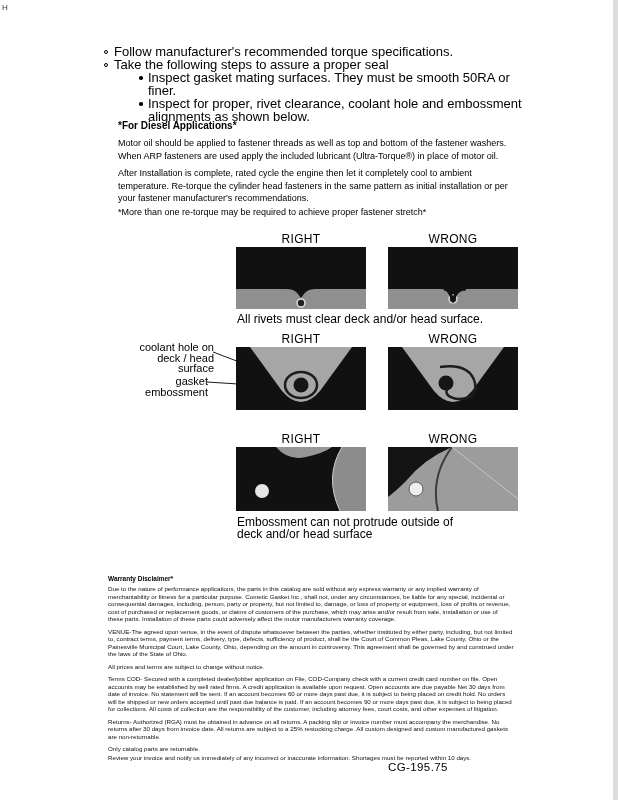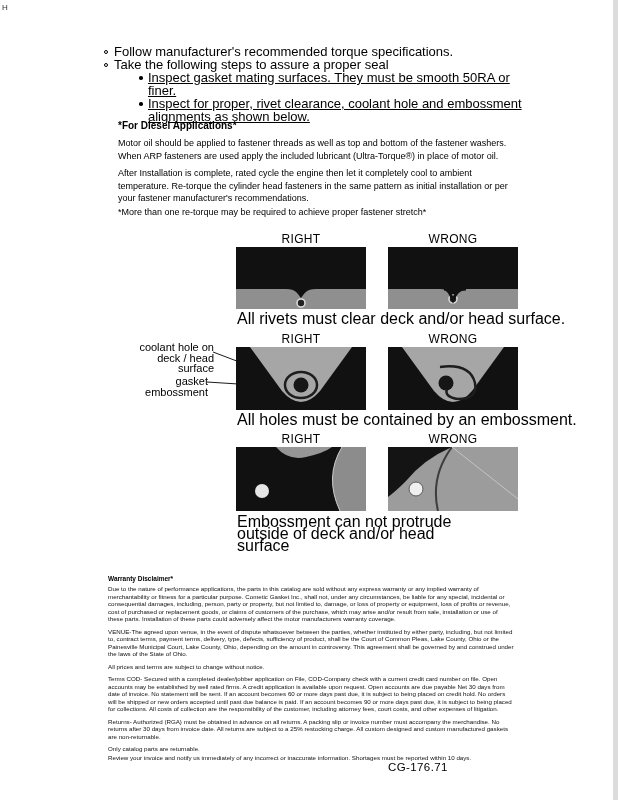--- a/index.html
+++ b/index.html
@@ -13,21 +13,21 @@
 
   .title {
     position:absolute; left:108px; top:22px;
     font-size:12.5px; font-weight:bold; text-decoration:underline;
     text-underline-offset:2px;
   }
 
   .tips { position:absolute; left:103px; top:45px; width:420px; list-style:none; font-size:13px; }
   .tips > li { position:relative; padding-left:11px; line-height:13px; }
   .subtips { list-style:none; margin-left:24px; }
-  .subtips > li { position:relative; padding-left:10px; line-height:13px;text-decoration:underline; }
+  .subtips > li { position:relative; padding-left:10px; line-height:13px; }
   .bullet-open {
     position:absolute; left:1px; top:4.5px; width:4px; height:4px;
     border:1px solid #000; border-radius:50%; display:block;
   }
   .bullet-filled {
     position:absolute; left:1px; top:5px; width:3.5px; height:3.5px;
     background:#000; border-radius:50%; display:block;
   }
 
   .diesel-heading { position:absolute; left:118px; top:120px; font-size:10px; font-weight:bold; }
@@ -39,21 +39,21 @@
   .col-label { position:absolute; width:130px; text-align:center; font-size:12px; letter-spacing:0.3px; }
   .lbl-r1 { top:232px; } .lbl-r2 { top:332px; } .lbl-r3 { top:432px; }
   .col-left { left:236px; } .col-right { left:388px; }
 
   .panel { position:absolute; width:130px; }
   .panel svg { display:block; width:100%; height:100%; }
   .row1 { top:247px; height:62px; }
   .row2 { top:347px; height:63px; }
   .row3 { top:447px; height:64px; }
 
-  .caption { position:absolute; left:237px; font-size:16px; line-height:12px; }
+  .caption { position:absolute; left:237px; font-size:12px; line-height:12px; }
   .cap1 { top:313px; }
   .cap2 { top:414px; }
   .cap3 { top:516px; width:218px; }
 
   .ann { position:absolute; font-size:11px; line-height:10.5px; text-align:right; }
   .ann-coolant { left:122px; top:342px; width:92px; }
   .ann-emboss  { left:112px; top:376px; width:96px; }
   .leader-lines { position:absolute; left:205px; top:340px; width:100px; height:60px; pointer-events:none; }
 
   .legal { position:absolute; left:108px; top:575px; width:406px; }
@@ -143,21 +143,20 @@
     </svg>
   </div>
   <div class="panel col-right row2">
     <svg viewBox="0 0 130 63">
       <rect width="130" height="63" fill="#111"></rect>
       <path d="M14,0 L116,0 L84,44 Q65,66 46,44 Z" fill="#a6a6a6"></path>
       <circle cx="58" cy="36" r="7.5" fill="#161616"></circle>
       <path d="M52,20 Q82,16 87,36 Q90,52 70,52 Q56,50 59,42" fill="none" stroke="#1d1d1d" stroke-width="2.5"></path>
     </svg>
   </div>
-  <div class="caption cap2">All holes must be contained by an embossment.</div>
 
   <div class="col-label col-left lbl-r3">RIGHT</div>
   <div class="col-label col-right lbl-r3">WRONG</div>
 
   <div class="panel col-left row3">
     <svg viewBox="0 0 130 64">
       <rect width="130" height="64" fill="#111"></rect>
       <path d="M40,0 Q52,14 70,10 Q88,6 96,0 Z" fill="#969696"></path>
       <path d="M106,0 Q88,30 104,64 L130,64 L130,0 Z" fill="#8c8c8c"></path>
       <path d="M106,0 Q88,30 104,64" fill="none" stroke="#cfcfcf" stroke-width="1"></path>
@@ -179,15 +178,15 @@
     <div class="legal-heading">Warranty Disclaimer*</div>
     <p>Due to the nature of performance applications, the parts in this catalog are sold without any express warranty or any implied warranty of merchantability or fitness for a particular purpose.  Cometic Gasket Inc., shall not, under any circumstances, be liable for any special, incidental or consequential damages, including, person, party or property, but not limited to, damage, or loss of property or equipment, loss of profits or revenue, cost of purchased or replacement goods, or claims of customers of the purchase, which may arise and/or result from sale, installation or use of these parts.  Installation of these parts could adversely affect the motor manufacturers warranty coverage.</p>
     <p>VENUE-The agreed upon venue, in the event of dispute whatsoever between the parties, whether instituted by either party, including, but not limited to, contract terms, payment terms, delivery, type, defects, sufficiency of product, shall be the Court of Common Pleas, Lake County, Ohio or the Painesville Municipal Court, Lake County, Ohio, depending on the amount in controversy. This agreement shall be governed by and construed under the laws of the State of Ohio.</p>
     <p>All prices and terms are subject to change without notice.</p>
     <p>Terms COD- Secured with a completed dealer/jobber application on File, COD-Company check with a current credit card number on file.  Open accounts may be established by well rated firms.  A credit application is available upon request.  Open accounts are due payable Net 30 days from date of invoice.  No statement will be sent.  If an account becomes 60 or more days past due, it is subject to being placed on credit hold.  No orders will be shipped or new orders accepted until past due balance is paid.  If an account becomes 90 or more days past due, it is subject to being placed for collections.  All costs of collection are the responsibility of the customer, including attorney fees, court costs, and other expenses of litigation.</p>
     <p>Returns- Authorized (RGA) must be obtained in advance on all returns.  A packing slip or invoice number must accompany the merchandise.  No returns after 30 days from invoice date.  All returns are subject to a 25% restocking charge.  All custom designed and custom manufactured gaskets are non-returnable.</p>
     <p class="tight">Only catalog parts are returnable.</p>
     <p>Review your invoice and notify us immediately of any incorrect or inaccurate information.  Shortages must be reported within 10 days.</p>
   </div>
 
-  <div class="footer-code">CG-176.71</div>
+  <div class="footer-code">CG-195.75</div>
 
 </div>
 
 </body></html>

